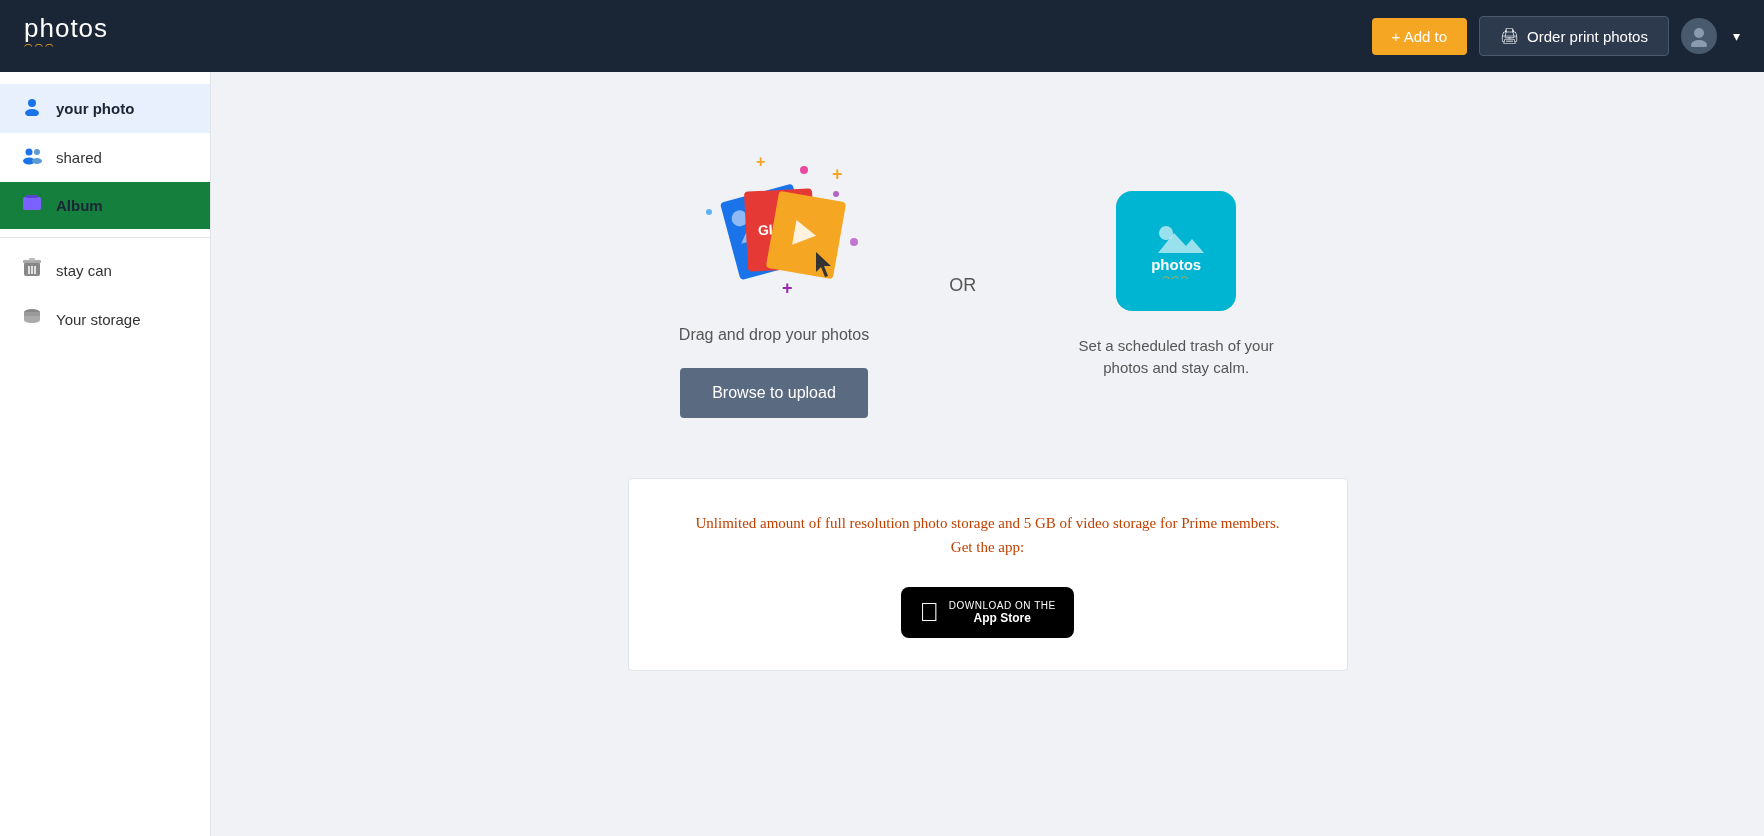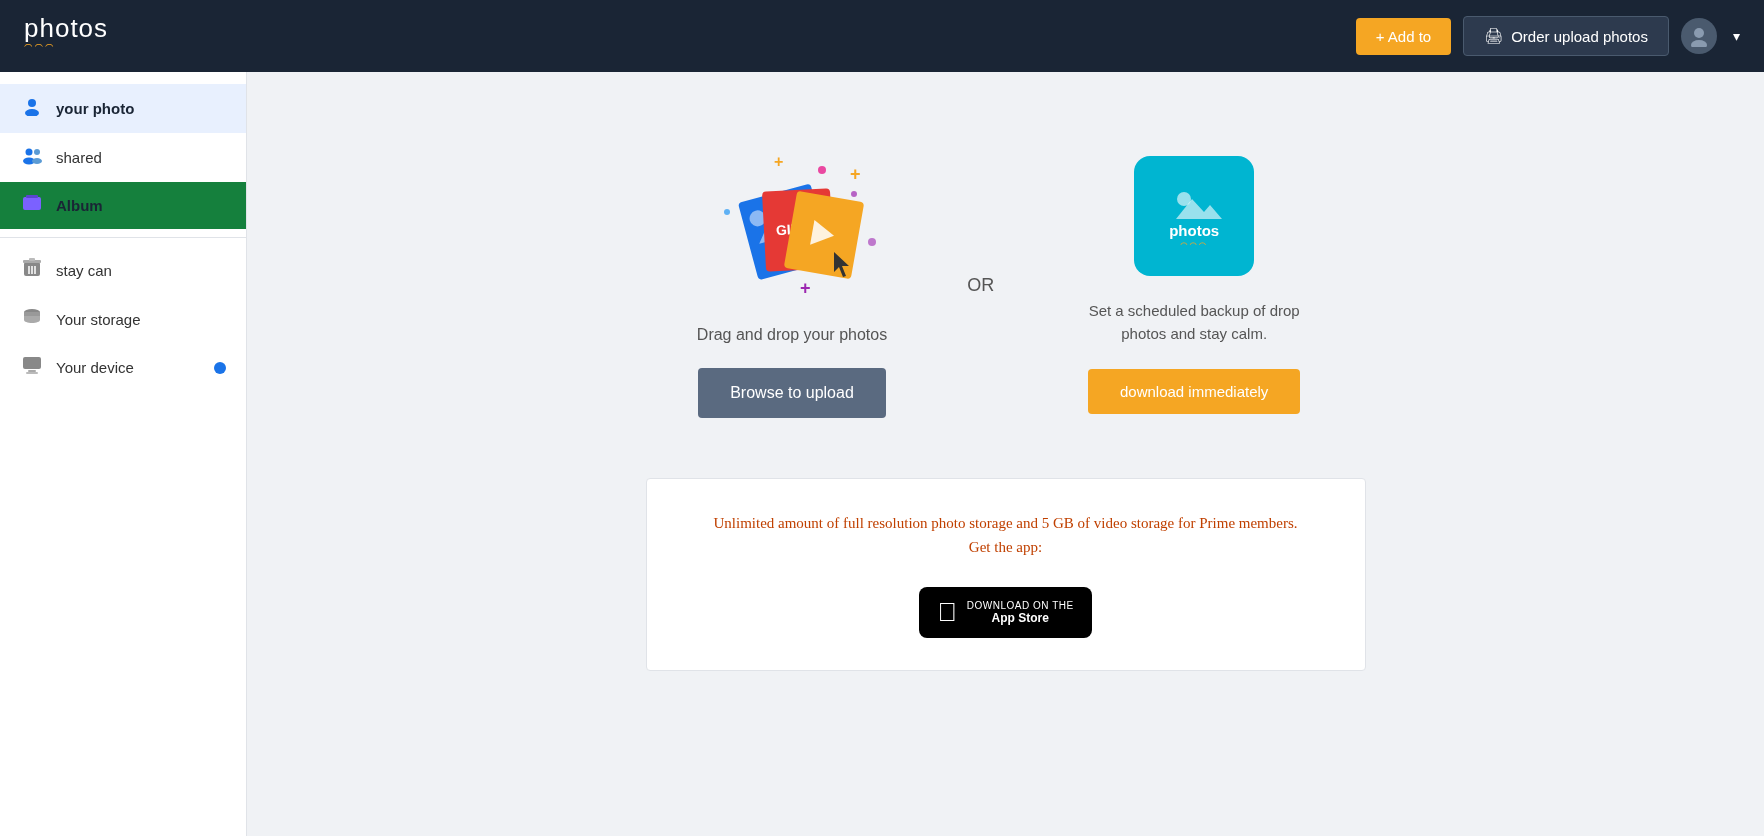--- a/index.html
+++ b/index.html
@@ -89,21 +89,21 @@
     }
 
     
     .layout {
       display: flex;
       min-height: calc(836px - 72px);
     }
 
     
     .sidebar {
-      width: 247px;
+      width: 211px;
       background: white;
       border-right: 1px solid #e0e3e8;
       padding: 12px 0;
       flex-shrink: 0;
     }
     .sidebar-item {
       display: flex;
       align-items: center;
       padding: 12px 20px;
       cursor: pointer;
@@ -283,21 +283,21 @@
 
 <div class="header">
   <div class="header-logo">
     <span class="header-logo-text">photos</span>
     <span class="header-logo-smile">⁀⁀⁀</span>
   </div>
   <div class="header-right">
     <button class="btn-add-to">+ Add to</button>
     <button class="btn-order-print">
       <span>🖨</span>
-      <span>Order upload photos</span>
+      <span>Order print photos</span>
     </button>
     <div class="header-user">
       <div class="header-avatar">
         <svg width="22" height="22" viewBox="0 0 22 22" fill="none">
             <circle cx="11" cy="8" r="5" fill="#8a9bb0"></circle>
             <ellipse cx="11" cy="20" rx="8" ry="5" fill="#8a9bb0"></ellipse>
           </svg>
       </div>
       <span class="header-username"></span>
       <span class="header-chevron">▾</span>
@@ -360,31 +360,20 @@
       <span class="sidebar-icon">
         <svg width="20" height="20" viewBox="0 0 20 20" fill="none">
             <ellipse cx="10" cy="5" rx="8" ry="3" fill="#888"></ellipse>
             <path d="M2 5v4c0 1.66 3.58 3 8 3s8-1.34 8-3V5" fill="#999"></path>
             <path d="M2 9v4c0 1.66 3.58 3 8 3s8-1.34 8-3V9" fill="#aaa"></path>
           </svg>
       </span>
       <span>Your storage</span>
     </div>
 
-    <div class="sidebar-item">
-      <span class="sidebar-icon">
-        <svg width="20" height="18" viewBox="0 0 20 18" fill="none">
-            <rect x="1" y="1" width="18" height="12" rx="2" fill="#888"></rect>
-            <rect x="6" y="14" width="8" height="2" rx="1" fill="#aaa"></rect>
-            <rect x="4" y="16" width="12" height="2" rx="1" fill="#bbb"></rect>
-          </svg>
-      </span>
-      <span>Your device</span>
-      <span class="sidebar-badge"></span>
-    </div>
   </div>
 
   <div class="main">
 
     <div class="upload-section">
 
       <div class="upload-left">
 
         <svg class="illustration-svg" viewBox="0 0 180 150">
 
@@ -420,22 +409,21 @@
         <div class="photos-app-icon">
           <svg width="60" height="55" viewBox="0 0 60 55" fill="none">
             <circle cx="20" cy="22" r="7" fill="white" opacity="0.6"></circle>
             <polygon points="12,42 28,22 40,35 46,28 58,42" fill="white" opacity="0.6"></polygon>
           </svg>
           <div style="margin-top:-10px; text-align:center;">
             <div style="font-size:15px; font-weight:700; color:white;">photos</div>
             <div style="color:#f5a623; font-size:12px; letter-spacing:2px;">⁀⁀⁀</div>
           </div>
         </div>
-        <p class="backup-text">Set a scheduled backup of drop photos and stay calm.</p>
-        <button class="btn-download">download immediately</button>
+        <p class="backup-text">Set a scheduled trash of your photos and stay calm.</p>
       </div>
     </div>
 
     <div class="bottom-section">
       <p class="prime-text">
         <span>Unlimited amount of full resolution photo storage and 5 GB of video storage for Prime members.<br>Get the app:</span>
       </p>
       <div class="app-badges">
 
         <div class="app-badge">

